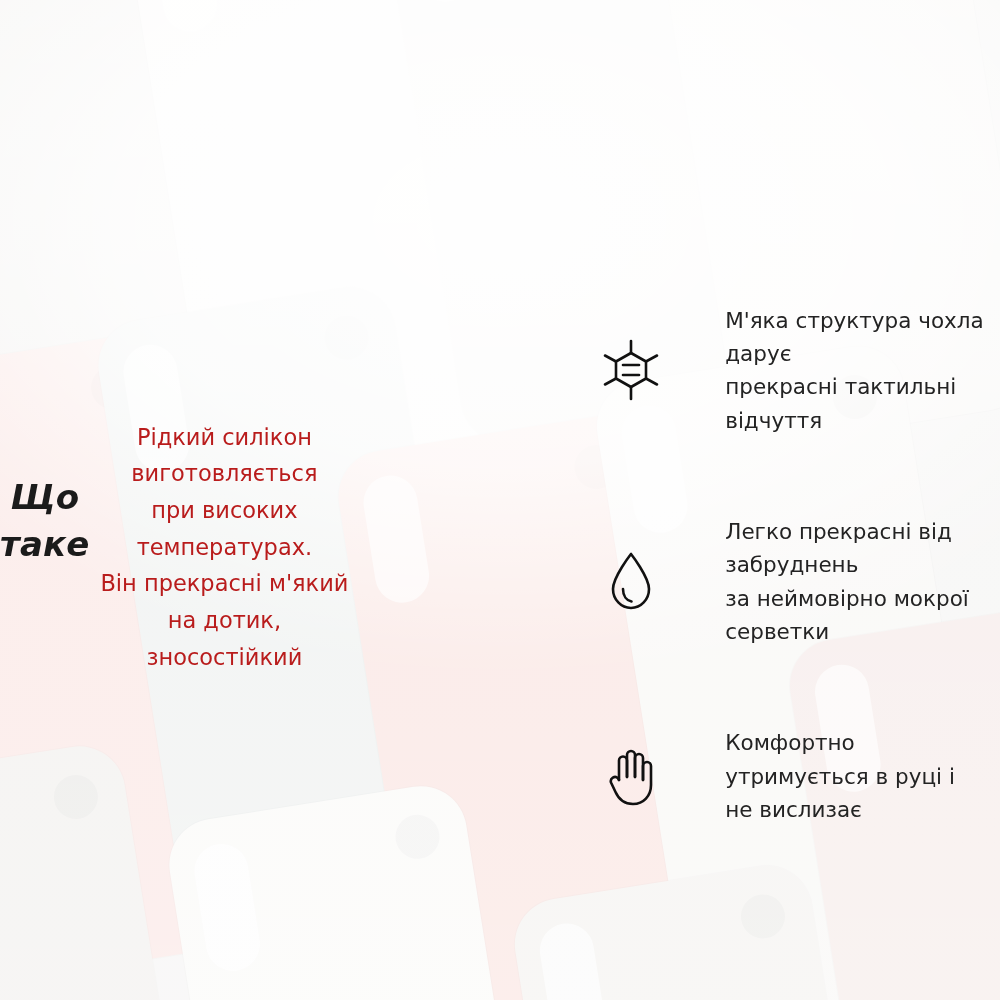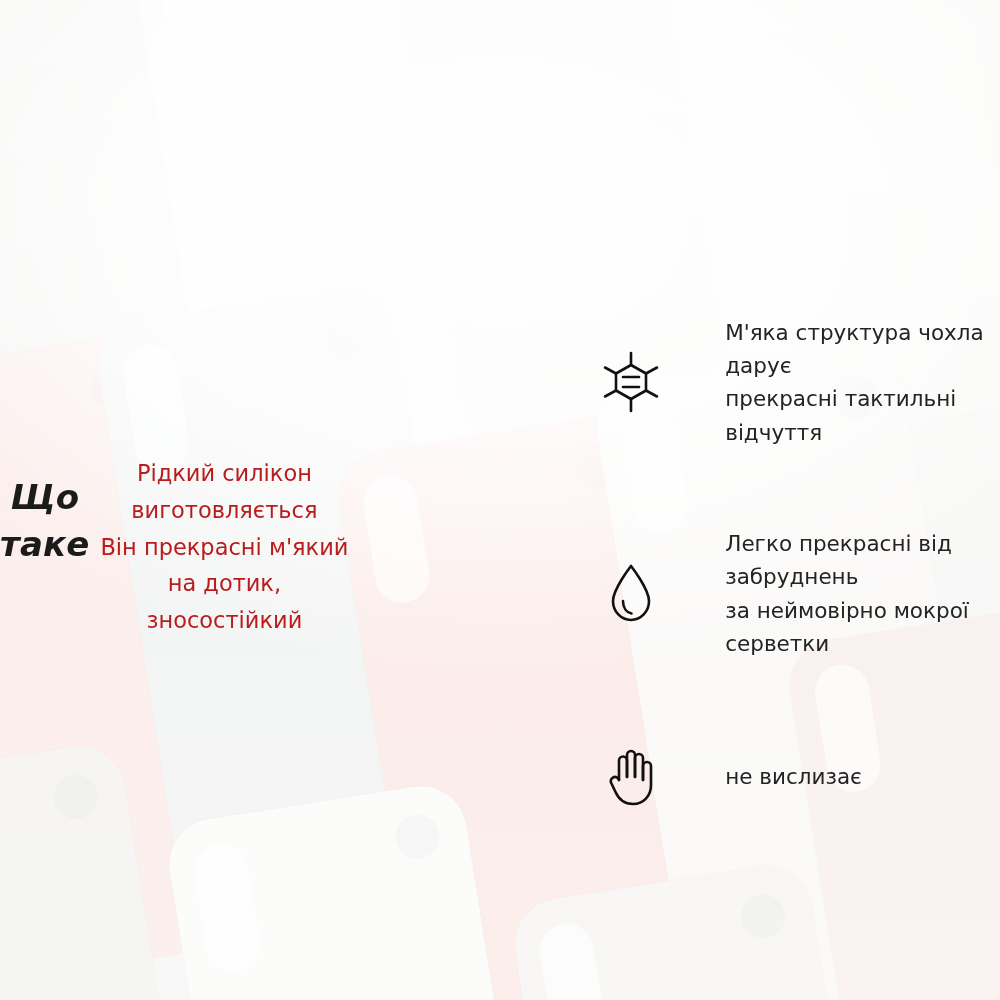--- a/index.html
+++ b/index.html
@@ -174,20 +174,21 @@
   <div class="veil"></div>
 
   <div class="content">
 
     <h1 class="headline">
       <span class="l1">Що таке</span>
     </h1>
 
     <div class="intro">
       <span>Рідкий силікон виготовляється</span>
+      <span>при високих температурах.</span>
       <span>Він прекрасні м'який на дотик, зносостійкий</span>
     </div>
 
     <div class="features">
 
       <div class="feature">
         <div class="ico">
           <svg width="76" height="76" viewBox="0 0 76 76" fill="none" stroke="#111" stroke-width="2.6" stroke-linecap="round" stroke-linejoin="round">
             <polygon points="38,21 53,29.5 53,46.5 38,55 23,46.5 23,29.5" fill="none"></polygon>
             <line x1="38" y1="21" x2="38" y2="9"></line>
@@ -222,19 +223,20 @@
       <div class="feature">
         <div class="ico">
           <svg width="76" height="76" viewBox="0 0 76 76" fill="none" stroke="#111" stroke-width="2.6" stroke-linecap="round" stroke-linejoin="round">
             <path d="M26 42 V22.5 a4 4 0 0 1 8 0 V39"></path>
             <path d="M34 39 V17 a4 4 0 0 1 8 0 V39"></path>
             <path d="M42 39 V20 a4 4 0 0 1 8 0 V42"></path>
             <path d="M50 42 V28 a4 4 0 0 1 8 0 v19 c0 11-7.5 19-18 19 -9.5 0-14.5-5.2-17.5-12 L18 44.5 a4.2 4.2 0 0 1 7-4.2 L26 42"></path>
           </svg>
         </div>
         <div class="txt">
+          <span>Комфортно утримується в руці і</span>
           <span>не вислизає</span>
         </div>
       </div>
 
     </div>
   </div>
 </div>
 
 </body></html>

